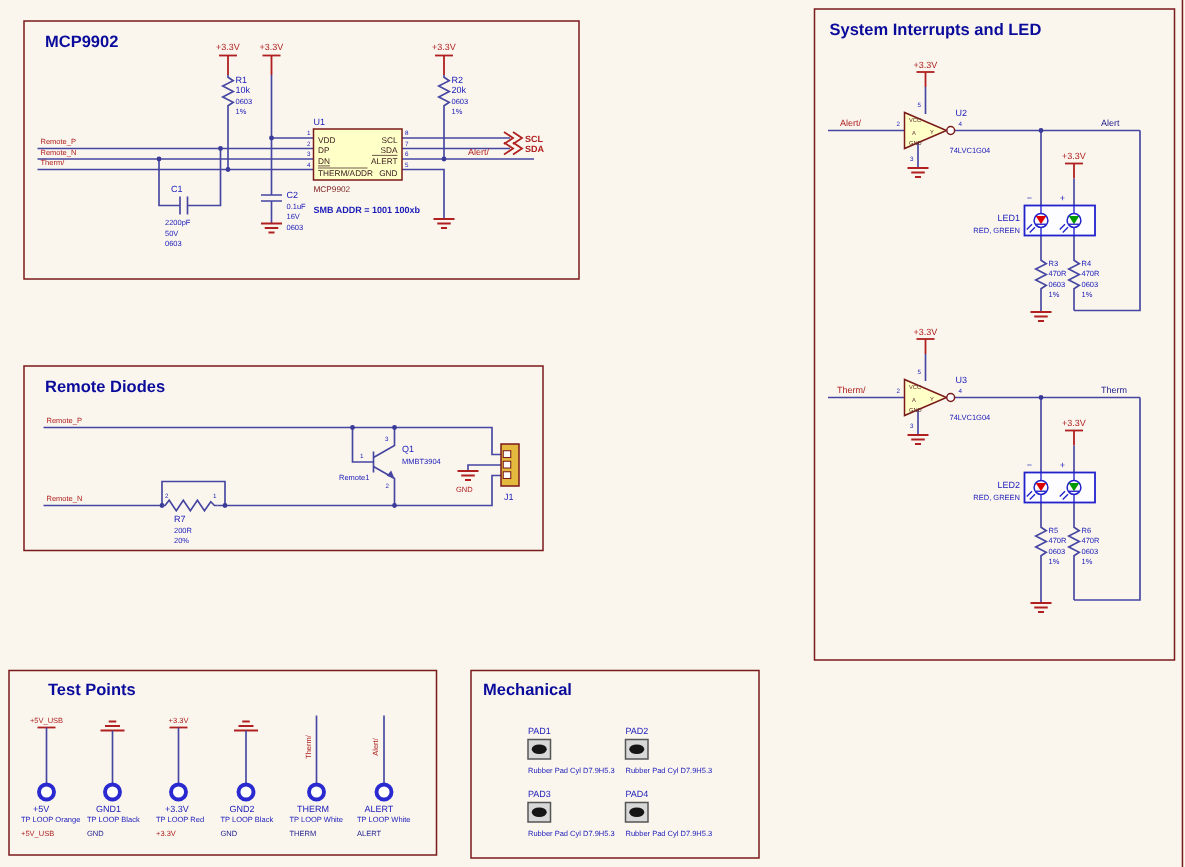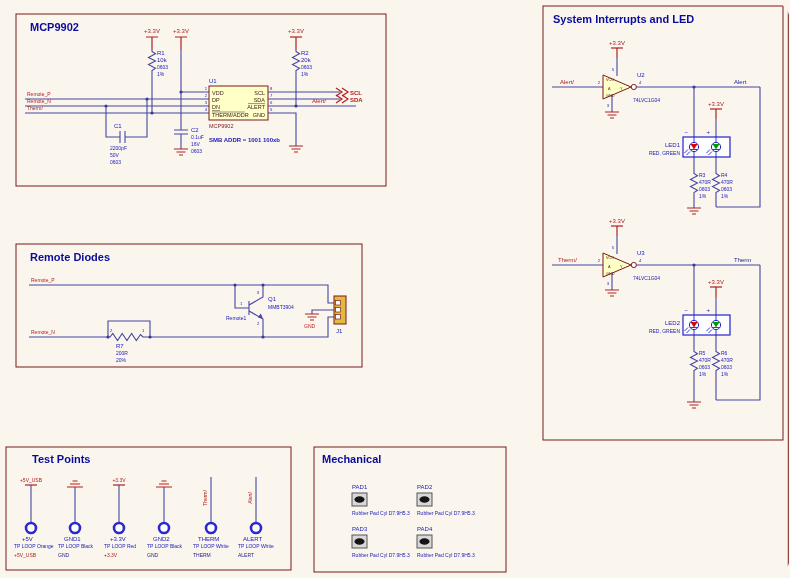--- a/index.html
+++ b/index.html
@@ -1,16 +1,16 @@
 <!DOCTYPE html>
 <html><head>
 <meta charset="utf-8">
 <style>
   html,body{margin:0;padding:0;background:#faf6ee;}
-  #sheet{position:relative;width:790px;height:578px;background:#faf6ee;overflow:hidden;border-radius:21px;}
+  #sheet{position:relative;width:790px;height:578px;background:#faf6ee;overflow:hidden;}
   svg{position:absolute;left:0;top:0;}
   text{font-family:"Liberation Sans",sans-serif;}
   .secbox{fill:none;stroke:#7a1a1a;stroke-width:1;}
   .w{stroke:#4646a2;stroke-width:1.1;fill:none;}
   .rw{stroke:#b02020;stroke-width:1.2;fill:none;}
   .dot{fill:#3a3a98;}
   .body{fill:#ffffc8;stroke:#7a1a1a;stroke-width:1;}
   .title{fill:#0b0b9b;font-size:11px;font-weight:bold;}
   .bl{fill:#1a1ab8;font-size:6px;}
   .bl5{fill:#1a1ab8;font-size:5px;}

